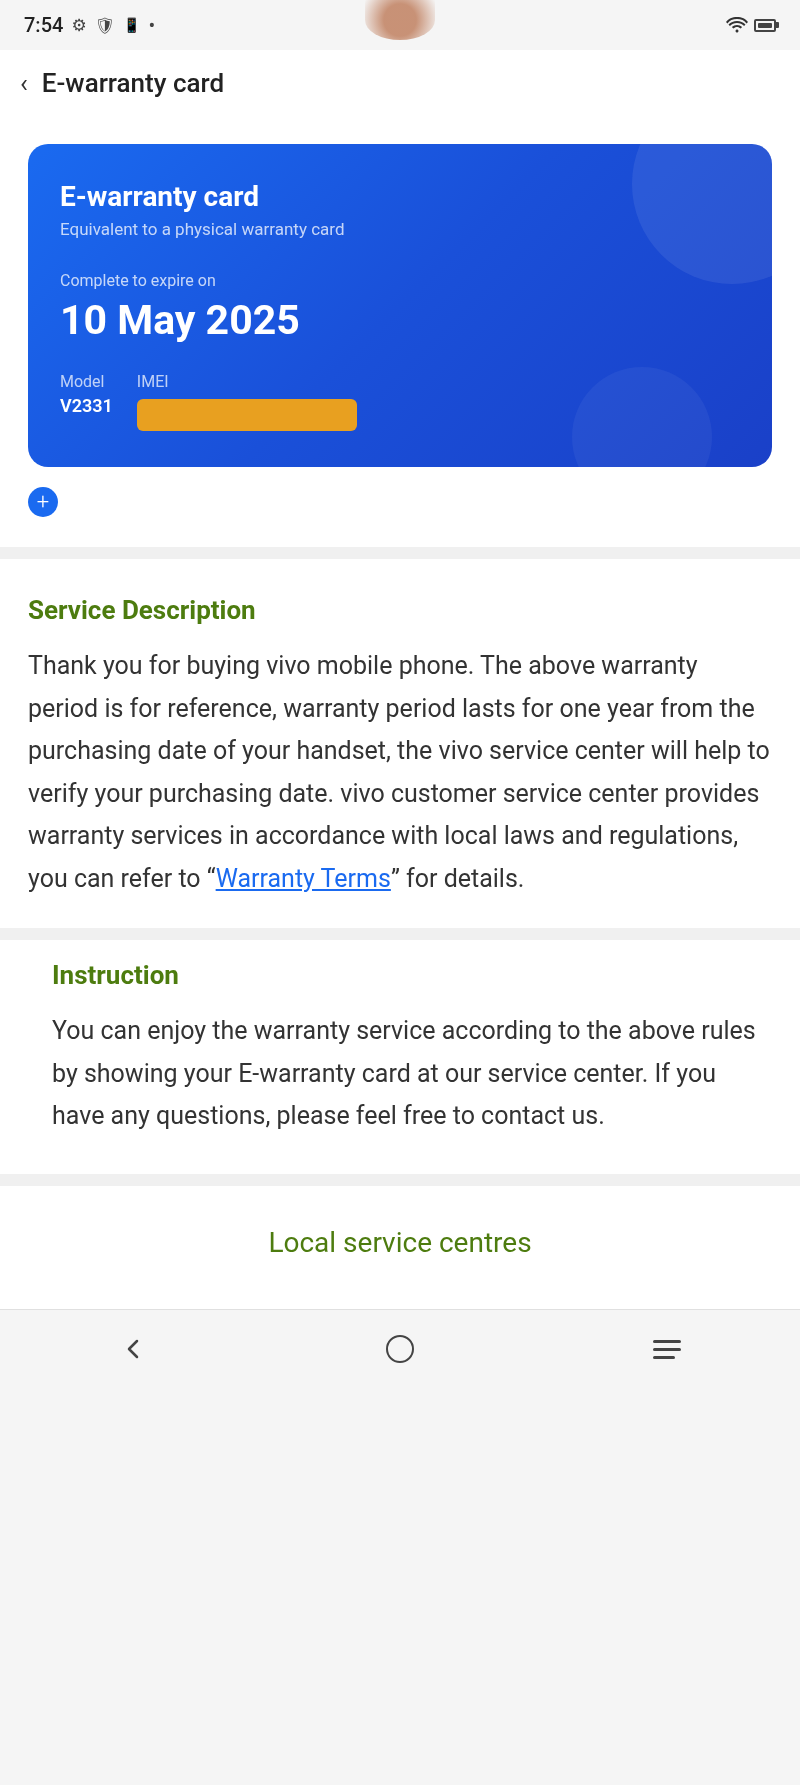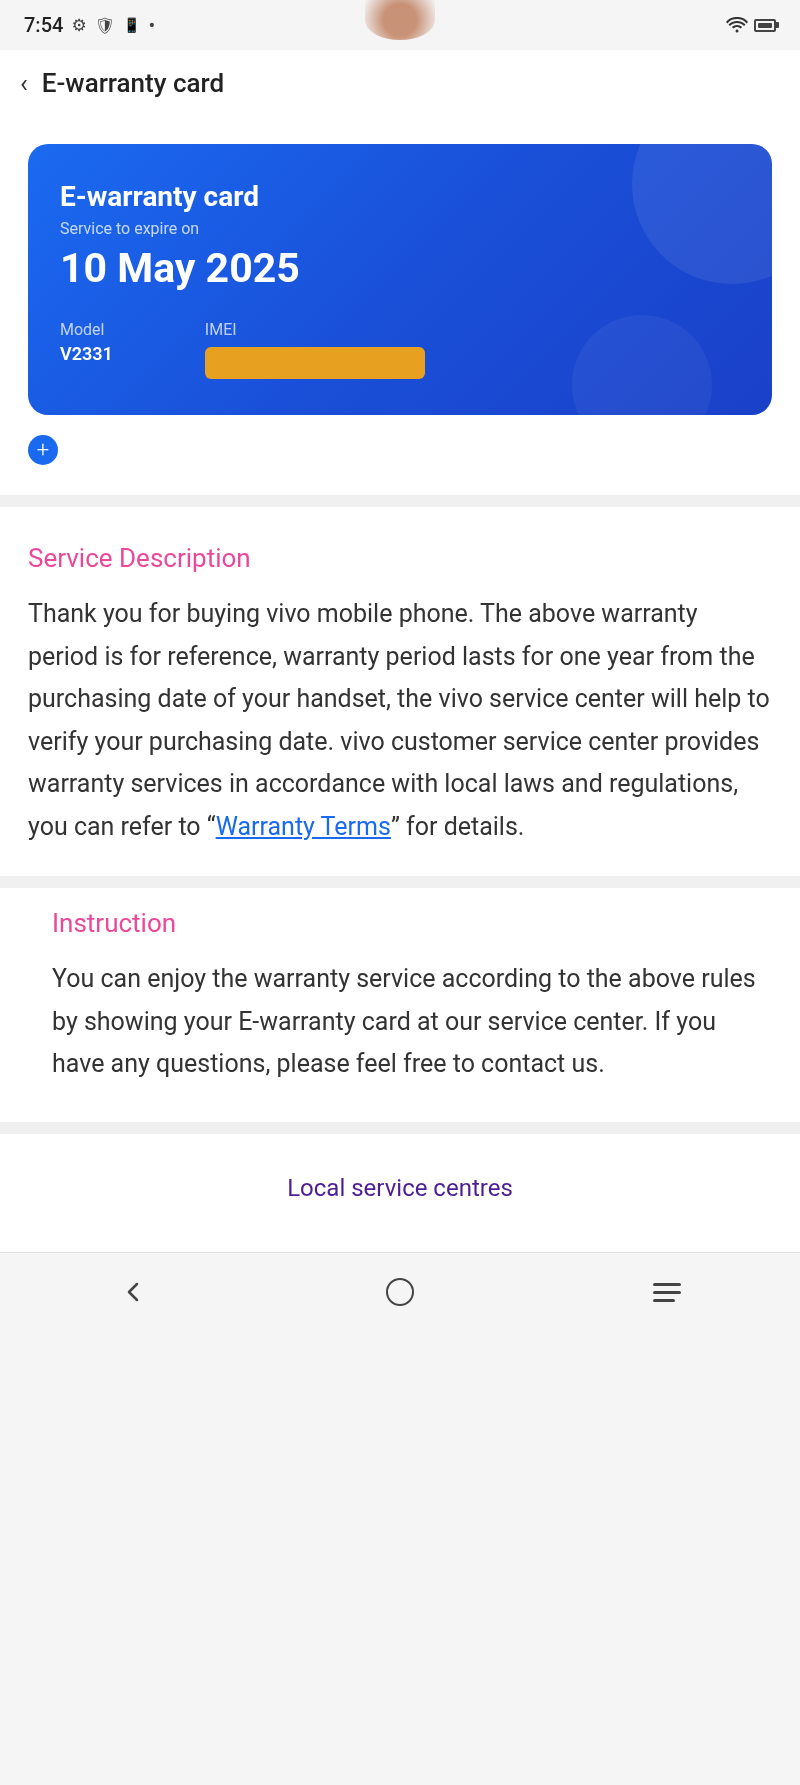--- a/index.html
+++ b/index.html
@@ -133,21 +133,21 @@
     .card-expiry-date {
       font-size: 41px;
       font-weight: 700;
       margin-bottom: 28px;
       position: relative;
       z-index: 1;
     }
 
     .card-details {
       display: flex;
-      gap: 92px;
+      gap: 24px;
       position: relative;
       z-index: 1;
     }
 
     .card-detail-group {
       display: flex;
       flex-direction: column;
     }
 
     .card-detail-label {
@@ -205,22 +205,22 @@
     }
 
     
     .text-section {
       background: #ffffff;
       padding: 36px 28px 28px 28px;
     }
 
     .section-heading {
       font-size: 26px;
-      font-weight: 400;
-      color: #ec4899;
+      font-weight: 700;
+      color: #4d7c0f;
       margin-bottom: 20px;
     }
 
     .section-body {
       font-size: 25px;
       line-height: 1.7;
       color: #333;
     }
 
     .section-body a {
@@ -236,22 +236,22 @@
     }
 
     
     .local-service-section {
       background: #ffffff;
       padding: 40px 28px 50px 28px;
       text-align: center;
     }
 
     .local-service-link {
-      font-size: 24px;
-      color: #4c1d95;
+      font-size: 28px;
+      color: #4d7c0f;
       cursor: pointer;
       margin-top: 26px;
     }
 
     
     .bottom-nav {
       background: #f5f5f5;
       height: 80px;
       display: flex;
       align-items: center;
@@ -366,21 +366,22 @@
 <div class="top-nav">
   <span class="back-arrow">‹</span>
   <span class="nav-title">E-warranty card</span>
 </div>
 
 <div class="main-content">
 
   <div class="warranty-card-section">
     <div class="warranty-card">
       <div class="card-title">E-warranty card</div>
-      <div class="card-expiry-label">Service to expire on</div>
+      <div class="card-subtitle">Equivalent to a physical warranty card</div>
+      <div class="card-expiry-label">Complete to expire on</div>
       <div class="card-expiry-date">10 May 2025</div>
       <div class="card-details">
         <div class="card-detail-group">
           <span class="card-detail-label">Model</span>
           <span class="card-detail-value">V2331</span>
         </div>
         <div class="card-detail-group">
           <span class="card-detail-label">IMEI</span>
           <div class="imei-redacted"></div>
         </div>

